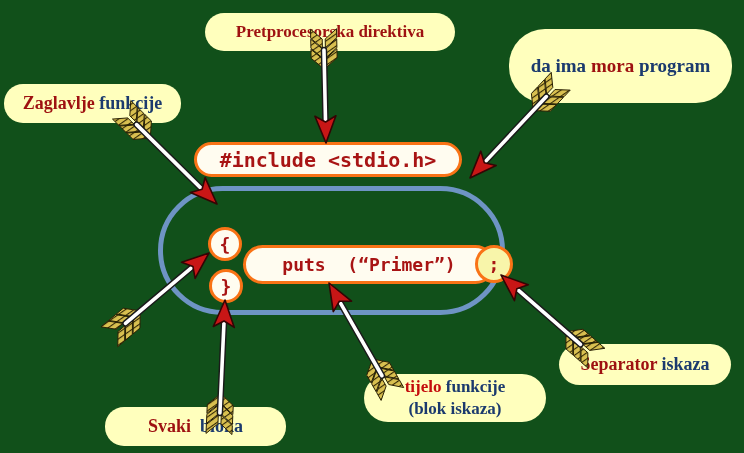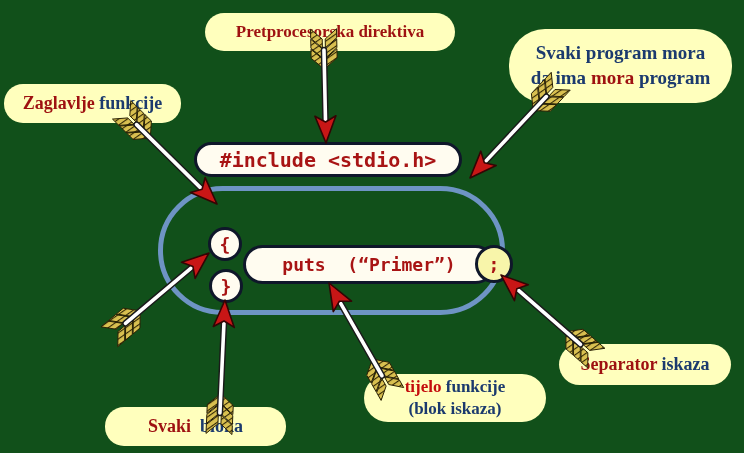--- a/index.html
+++ b/index.html
@@ -26,21 +26,21 @@
   .lbl-kraj{left:105px;top:407px;width:181px;height:39px;}
   .lbl-tijelo{left:364px;top:374px;width:182px;height:48px;font-size:17px;border-radius:28px;}
   .lbl-separator{left:559px;top:344px;width:172px;height:41px;border-radius:21px;}
   
   .big-pill{
     position:absolute;left:158px;top:186px;width:347px;height:129px;
     border:5px solid #6e94c4;border-radius:66px;box-sizing:border-box;z-index:1;
   }
   
   .code{
-    position:absolute;background:#fffcf0;border:3px solid #0f172a;box-sizing:border-box;
+    position:absolute;background:#fffcf0;border:3px solid #f97316;box-sizing:border-box;
     display:flex;align-items:center;justify-content:center;
     font-family:"DejaVu Sans Mono",monospace;font-weight:bold;color:#a81414;
     white-space:pre;z-index:2;
   }
   .box-include{left:194px;top:142px;width:268px;height:35px;border-radius:18px;font-size:20px;}
   .box-main{left:205px;top:192px;width:109px;height:30px;border-radius:15px;font-size:20px;}
   .box-brace-open{left:208px;top:227px;width:34px;height:34px;border-radius:50%;font-size:18px;}
   .box-brace-close{left:209px;top:269px;width:34px;height:34px;border-radius:50%;font-size:18px;}
   .box-puts{left:243px;top:245px;width:252px;height:39px;border-radius:20px;font-size:18px;}
   .box-semicolon{left:475px;top:245px;width:38px;height:38px;border-radius:50%;
@@ -61,21 +61,20 @@
   <div class="code box-puts">puts  (“Primer”)</div>
   <div class="code box-semicolon">;</div>
 
   <div class="label lbl-pretproc">
       <div class="line"><span class="seg-red">Pretprocesorska direktiva</span></div>
     </div>
   <div class="label lbl-zaglavlje">
       <div class="line"><span class="seg-red">Zaglavlje</span><span class="seg-blue"> funkcije</span></div>
     </div>
   <div class="label lbl-svaki">
-      <div class="line"><span class="seg-blue">Svaki program mora</span></div>
       <div class="line"><span class="seg-blue">da ima </span><span class="seg-red">mora</span><span class="seg-blue"> program</span></div>
     </div>
   <div class="label lbl-kraj">
       <div class="line"><span class="seg-red">Svaki</span><span class="seg-blue">  bloka</span></div>
     </div>
   <div class="label lbl-tijelo">
       <div class="line"><span class="seg-brightred">tijelo</span><span class="seg-blue"> funkcije</span></div>
       <div class="line"><span class="seg-blue">(blok iskaza)</span></div>
     </div>
   <div class="label lbl-separator">

